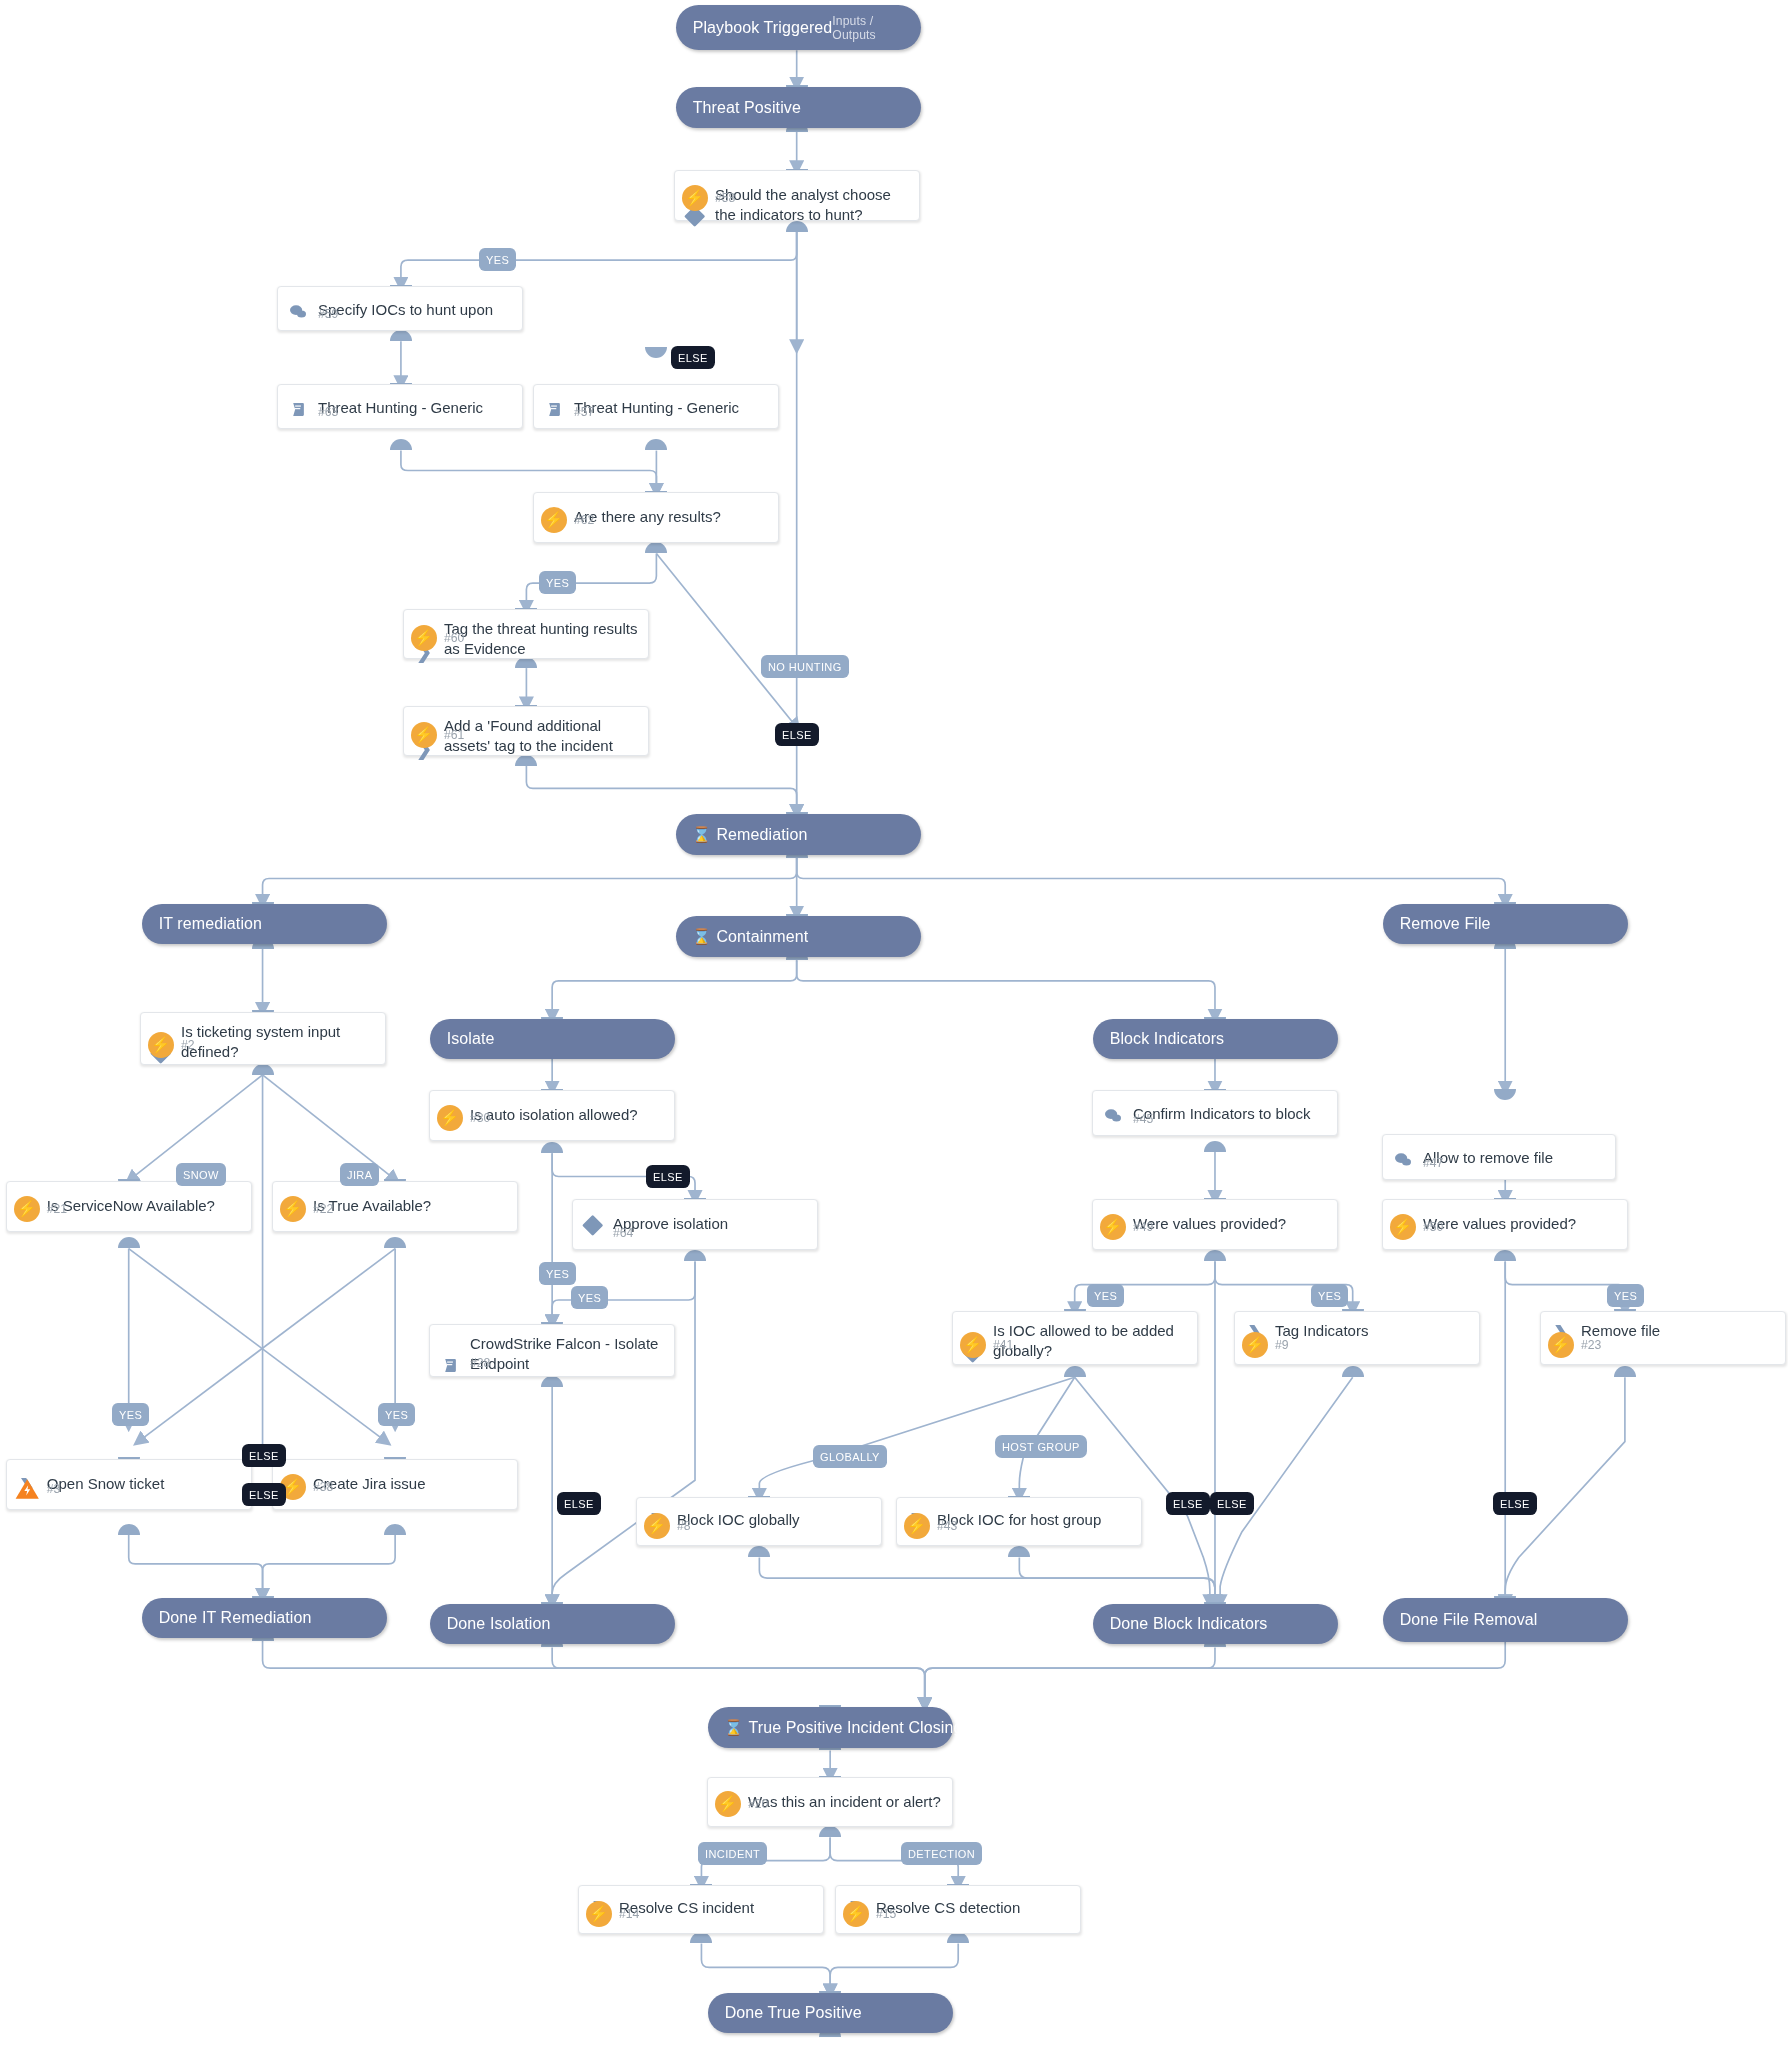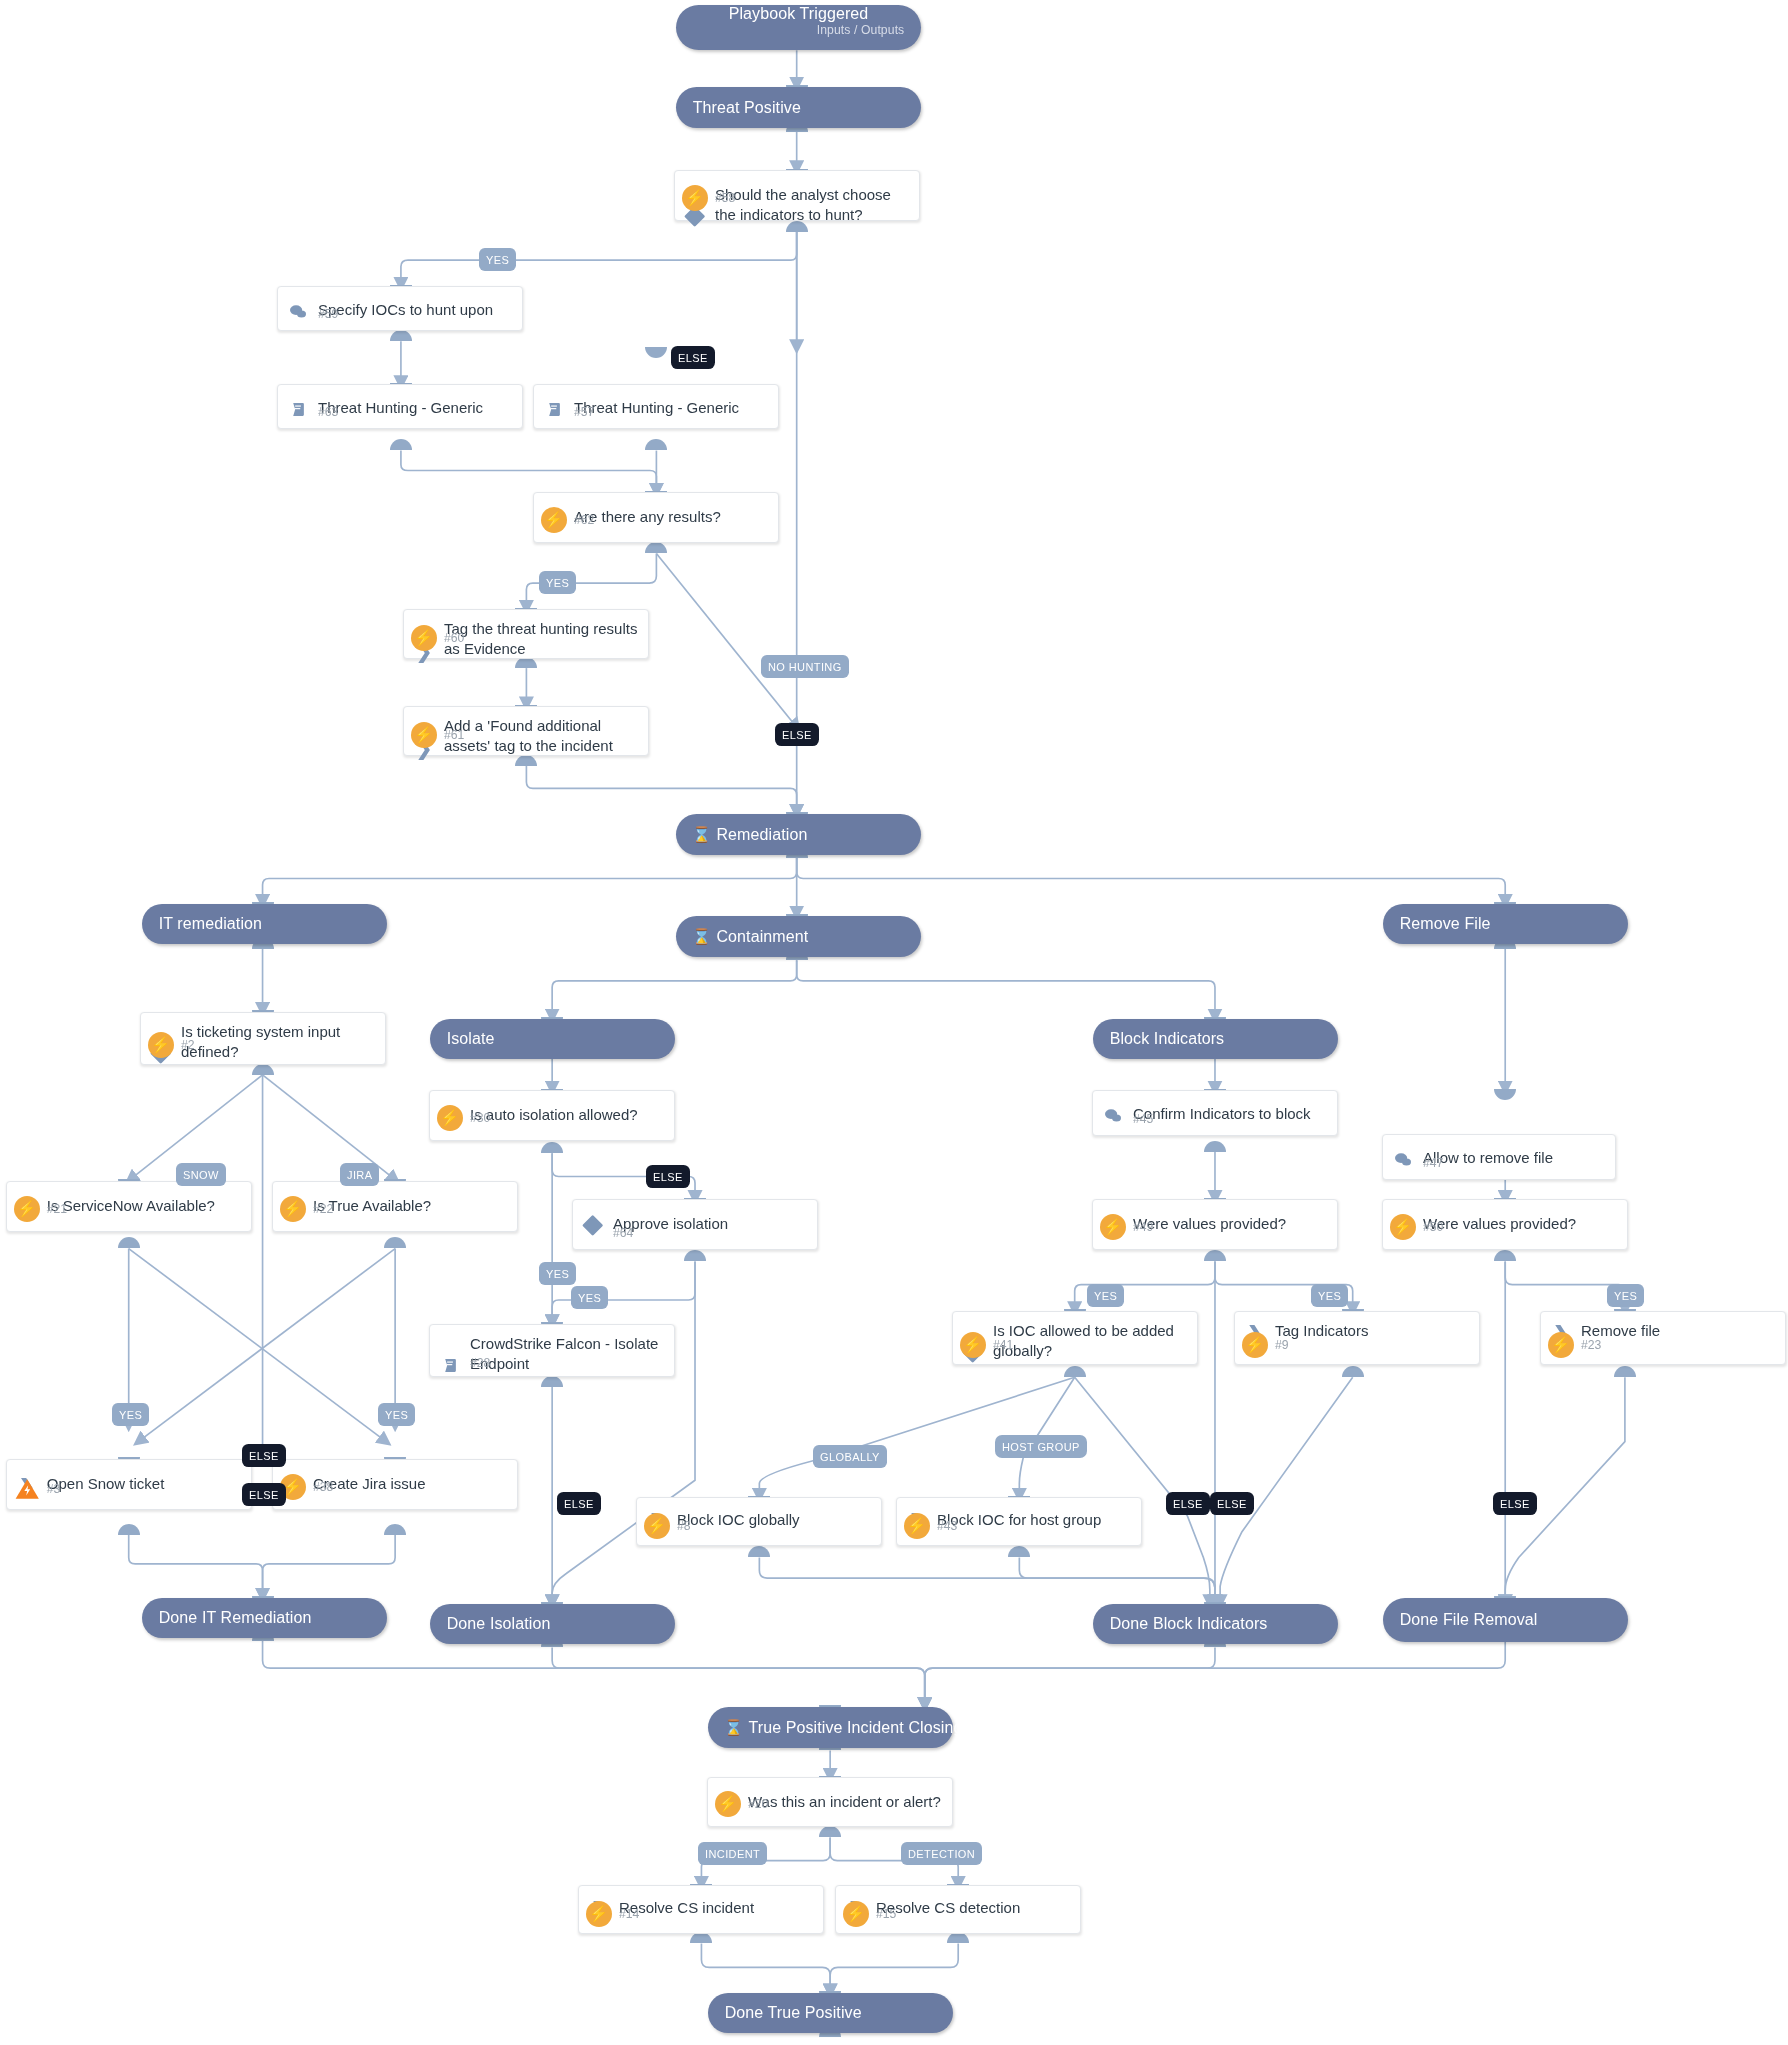--- a/index.html
+++ b/index.html
@@ -262,21 +262,21 @@
   <div class="stub bot" style="left:819px;top:1739px"></div>
   <div class="stub top" style="left:819px;top:1776px"></div>
   <div class="stub bot" style="left:819px;top:1826px"></div>
   <div class="stub top" style="left:690px;top:1884px"></div>
   <div class="stub bot" style="left:690px;top:1932px"></div>
   <div class="stub top" style="left:947px;top:1884px"></div>
   <div class="stub bot" style="left:947px;top:1932px"></div>
   <div class="stub top" style="left:819px;top:1991px"></div>
   <div class="stub bot" style="left:819px;top:2026px"></div>
 
-  <div class="pill" style="left:676px;top:5.1px;width:245px;height:45px;flex-direction:column;">
+  <div class="pill" style="left:676px;top:5.1px;width:245px;height:45px;">
     <span class="ptitle">Playbook Triggered</span>
     <span class="io">Inputs / Outputs</span>
   </div>
 
   <div class="pill" style="left:676px;top:87px;width:245px;height:41px;">
     <span class="ptitle">Threat Positive</span>
   </div>
 
   <div class="pill" style="left:676px;top:814px;width:245px;height:41px;">
     <span class="hour">⌛</span>

